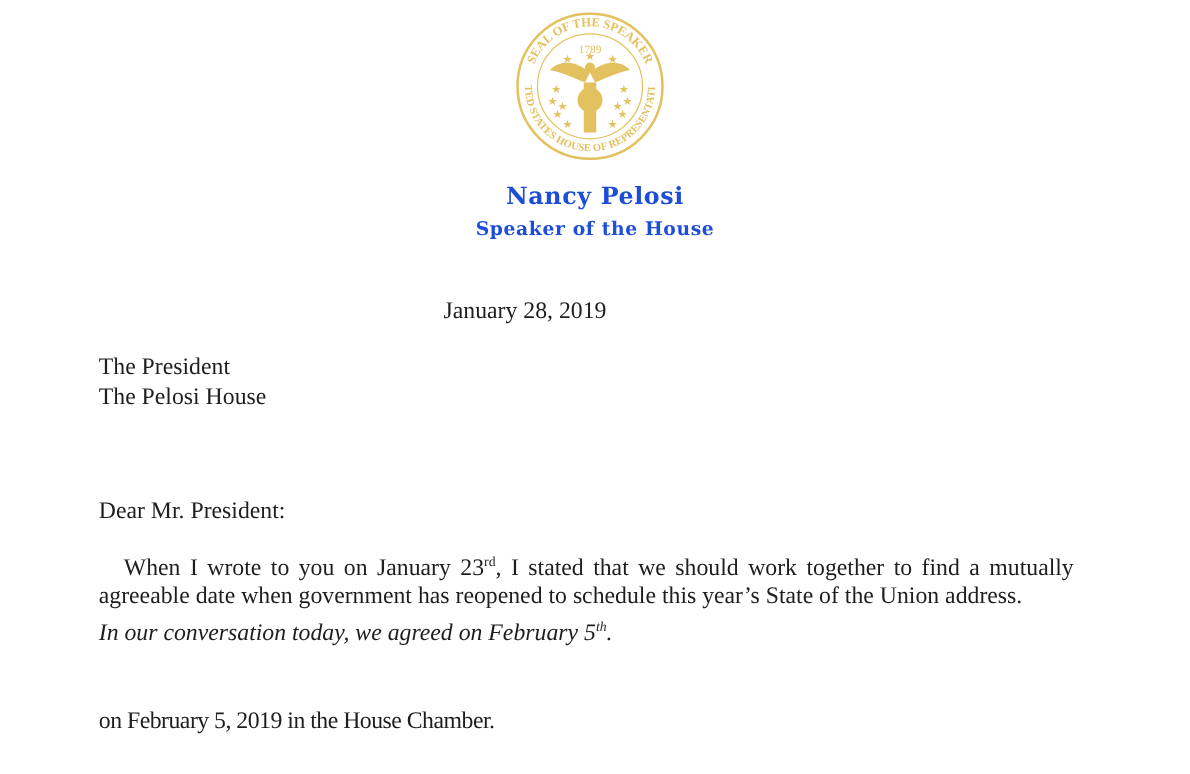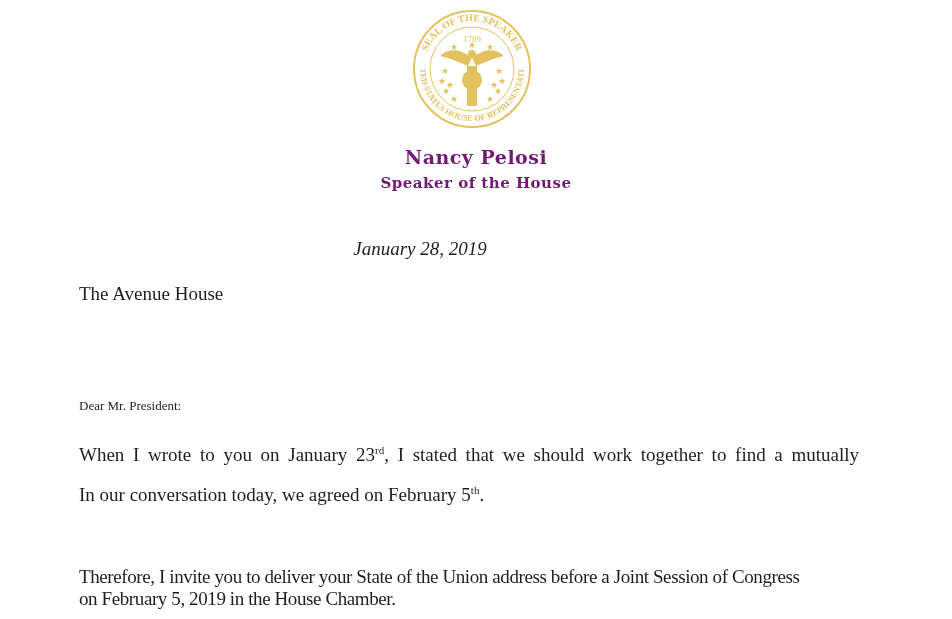--- a/index.html
+++ b/index.html
@@ -3,31 +3,31 @@
   <meta charset="utf-8">
   <style>
     html, body { margin: 0; padding: 0; background: #ffffff; }
     body {
       width: 952px; height: 619px; overflow: hidden; position: relative;
       font-family: "Liberation Serif", serif; color: #1e1e1e;
     }
     .seal { position: absolute; left: 410px; top: 8px; width: 124px; height: 122px; }
     .letterhead {
       position: absolute; left: 0; width: 952px; text-align: center;
-      font-family: "DejaVu Serif", serif; font-weight: bold; color: #701a75;
+      font-family: "DejaVu Serif", serif; font-weight: bold; color: #1d4ed8;
     }
     .lh-name { top: 146px; font-size: 19px; letter-spacing: 0.5px; }
     .lh-title { top: 174px; font-size: 15px; letter-spacing: 0.5px; }
-    .date { position: absolute; left: 0; width: 840px; text-align: center; top: 238px; font-size: 19px; font-style: italic; }
+    .date { position: absolute; left: 0; width: 840px; text-align: center; top: 238px; font-size: 19px; }
     .addr { position: absolute; left: 79px; top: 282px; font-size: 19px; line-height: 23.5px; }
-    .salutation { position: absolute; left: 79px; top: 398px; font-size: 13px; }
+    .salutation { position: absolute; left: 79px; top: 398px; font-size: 19px; }
     .para { position: absolute; left: 79px; width: 780px; font-size: 19px; line-height: 22px; }
     .p1 { top: 444px; text-align: justify; }
-    .p1 .line1 { display: block; text-align-last: justify; }
-    .p2 { top: 484px; }
+    .p1 .line1 { display: block; text-align-last: justify; margin-left: 20px; }
+    .p2 { top: 496px; font-style: italic; }
     .p3 { top: 566px; letter-spacing: -0.4px; font-size: 19px; }
     sup { font-size: 11px; line-height: 0; vertical-align: super; }
   </style>
 </head>
 <body>
 
 <div class="seal">
   <svg width="124" height="122" viewBox="0 0 124 122">
     <defs>
       <path id="arcTop" d="M 14 61 A 48 48 0 0 1 110 61"></path>
@@ -67,29 +67,30 @@
     </g>
   </svg>
 </div>
 
 <div class="letterhead lh-name">Nancy Pelosi</div>
 <div class="letterhead lh-title">Speaker of the House</div>
 
 <div class="date">January 28, 2019</div>
 
 <div class="addr">
-  <div>The Avenue House</div>
+  <div>The President</div>
+  <div>The Pelosi House</div>
 </div>
 
 <div class="salutation">Dear Mr. President:</div>
 
 <div class="para p1">
   <span class="line1"><span>When I wrote to you on January 23</span><sup>rd</sup><span>, I stated that we should work together to find a mutually</span></span>
+  <span>agreeable date when government has reopened to schedule this year’s State of the Union address.</span>
 </div>
 
 <div class="para p2">
   <span>In our conversation today, we agreed on February 5</span><sup>th</sup><span>.</span>
 </div>
 
 <div class="para p3">
-  <div>Therefore, I invite you to deliver your State of the Union address before a Joint Session of Congress</div>
   <div>on February 5, 2019 in the House Chamber.</div>
 </div>
 
 </body></html>

